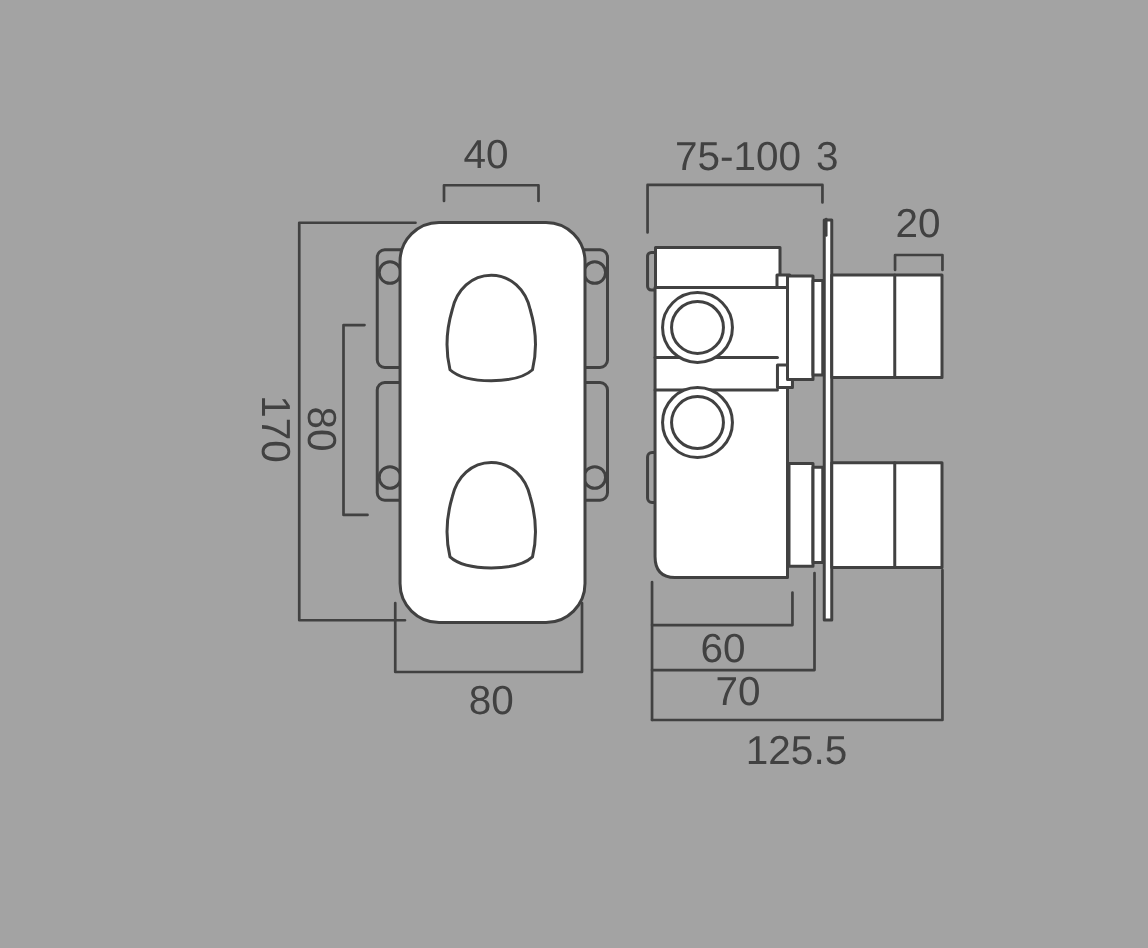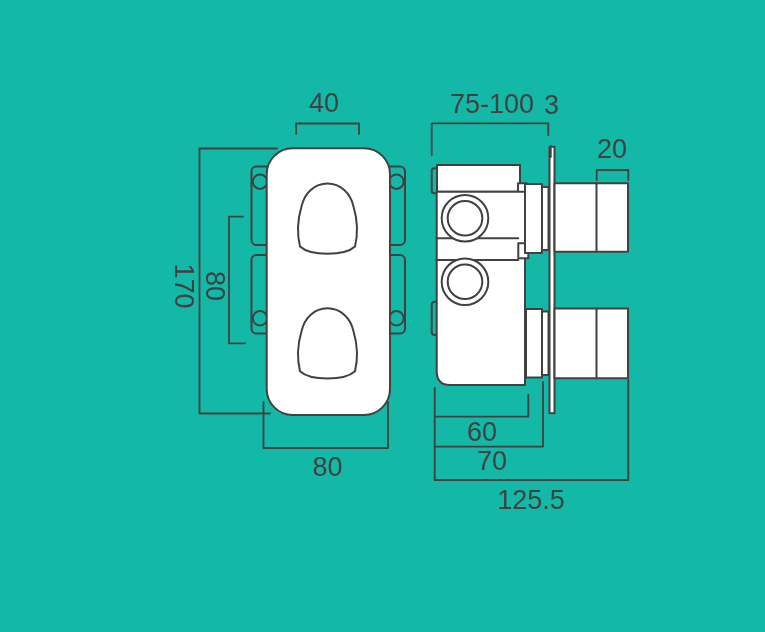--- a/index.html
+++ b/index.html
@@ -1,19 +1,19 @@
 <!DOCTYPE html>
 <html><head>
 <meta charset="utf-8">
 <style>
   html,body{margin:0;padding:0;background:#ffffff;}
   .stage{
     position:relative;
     width:765px;height:632px;
-    background:#14b8a6;
+    background:#a3a3a3;
     font-family:"Liberation Sans",sans-serif;
     overflow:hidden;
   }
   svg{display:block;}
   .ln{fill:none;stroke:#414141;stroke-width:2;stroke-linecap:round;stroke-linejoin:round;}
   .fw{fill:#ffffff;stroke:#414141;stroke-width:2;stroke-linejoin:round;}
   .dim{fill:none;stroke:#414141;stroke-width:1.8;stroke-linecap:round;stroke-linejoin:round;}
   .dimtxt{
     font-family:"Liberation Sans",sans-serif;
     font-size:27px;

